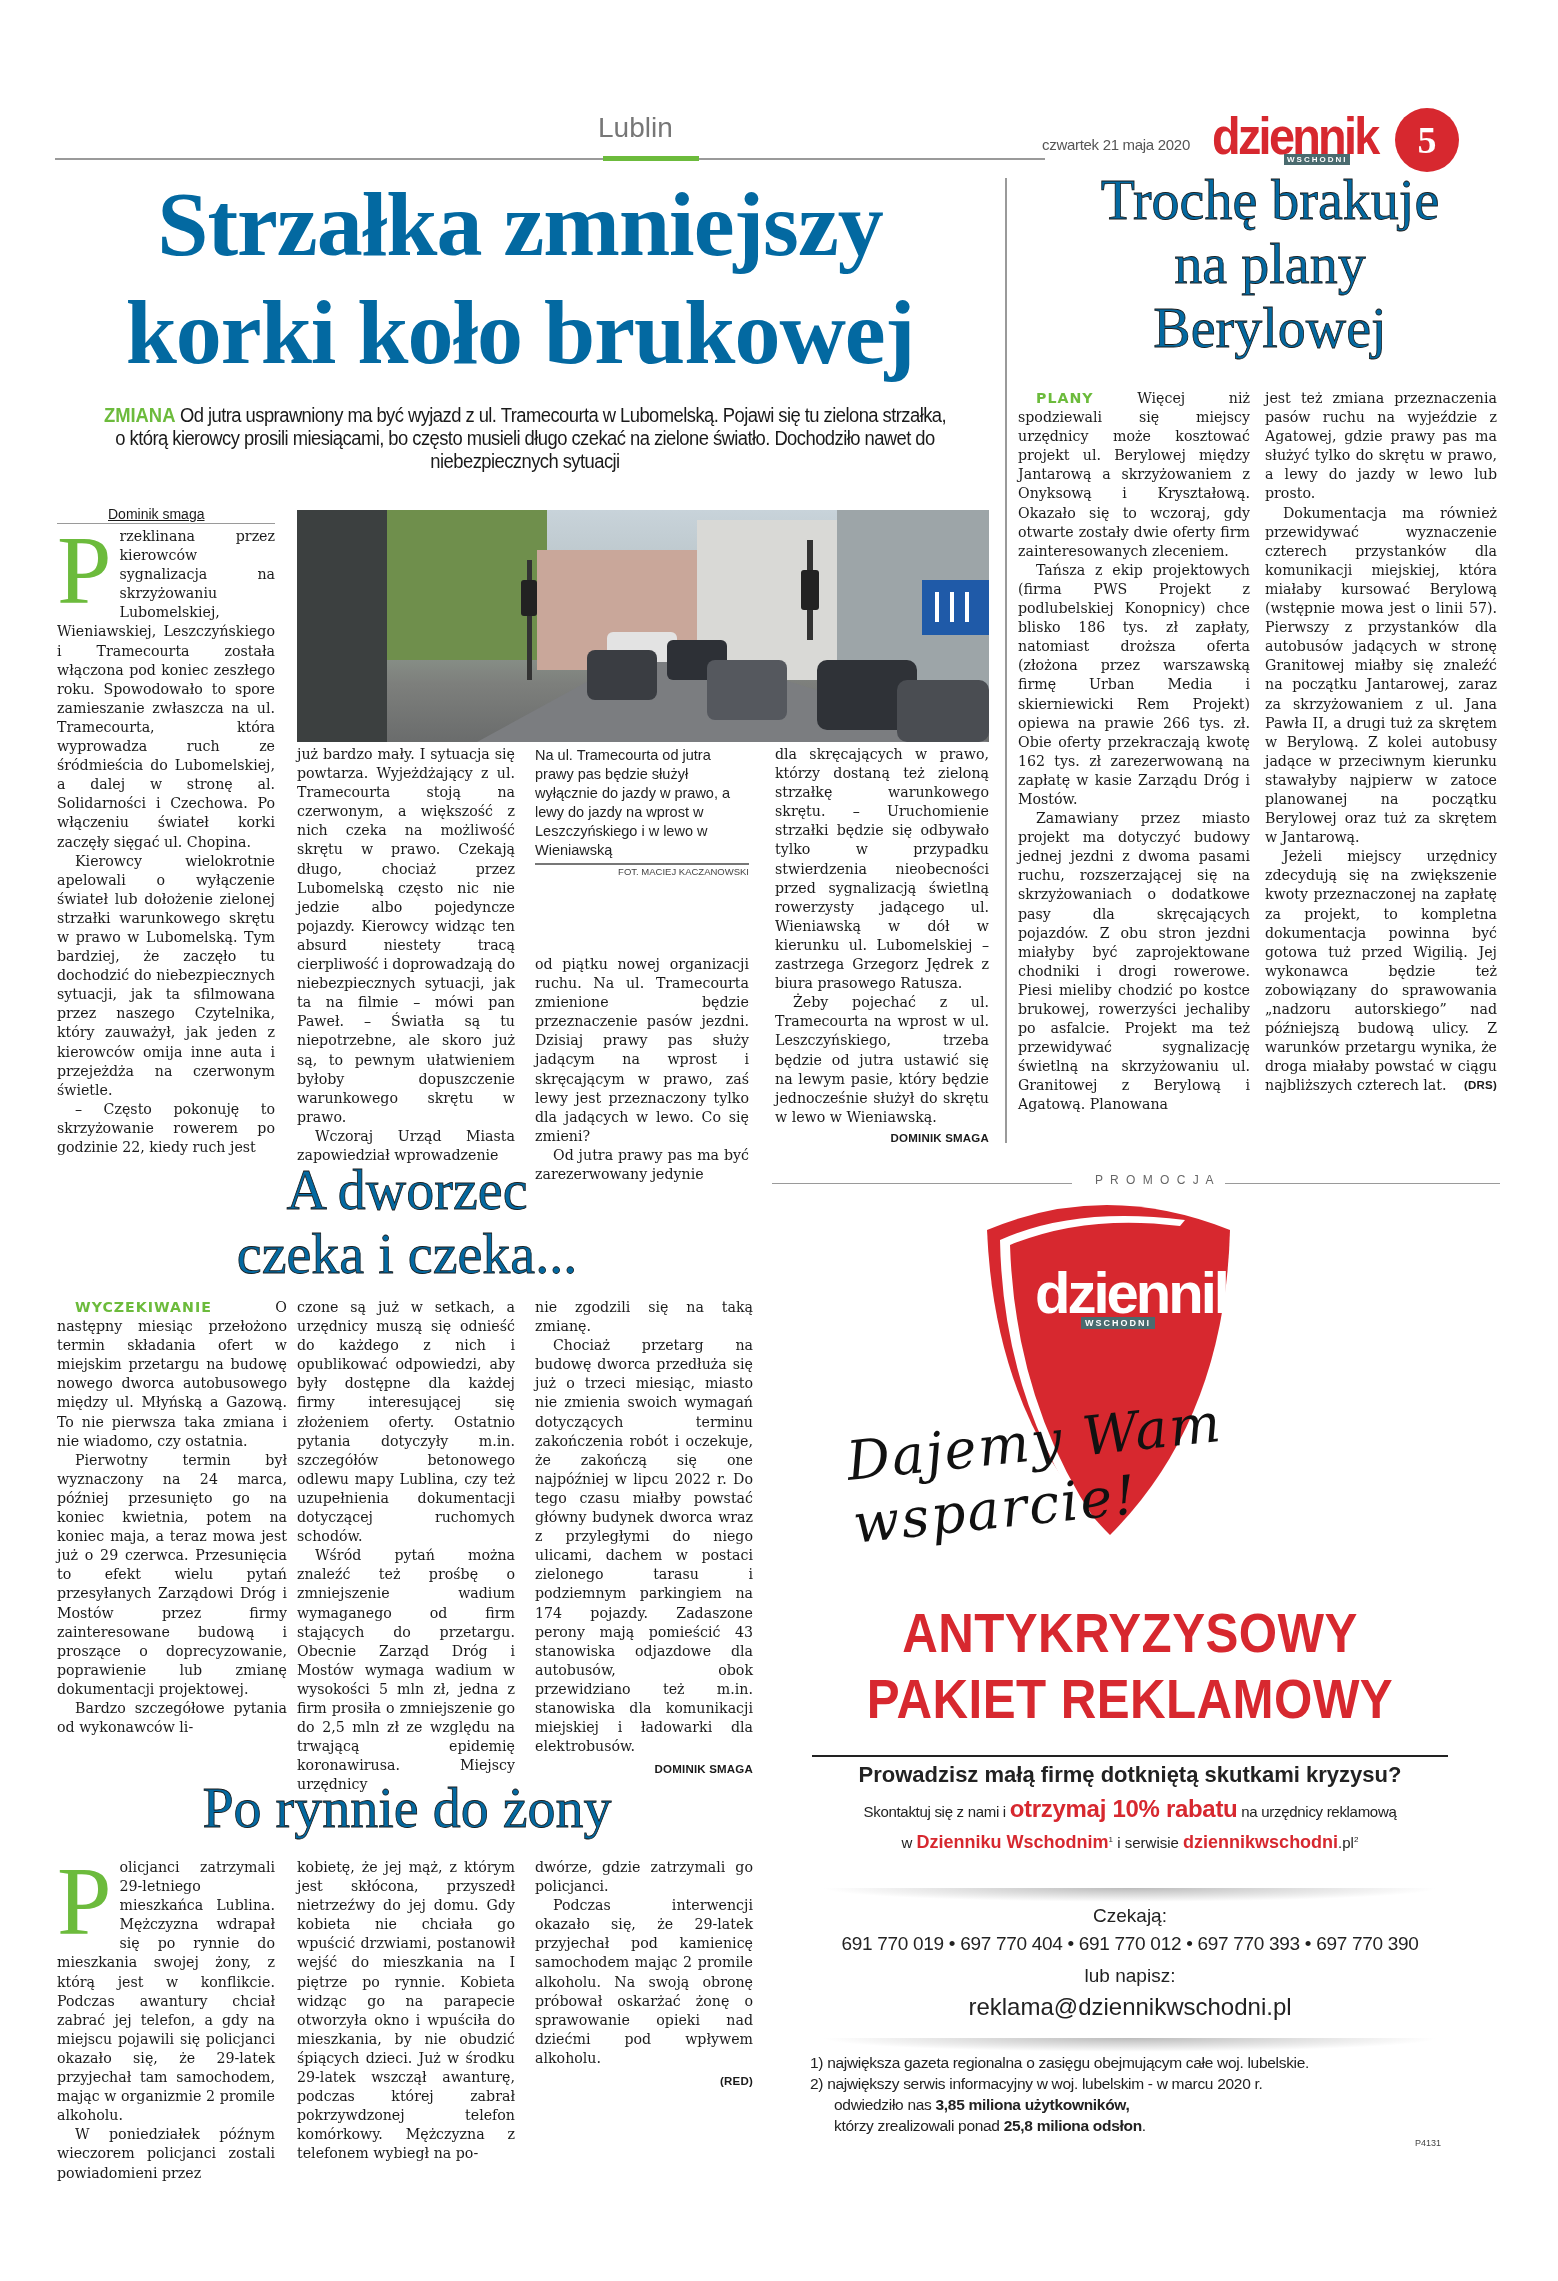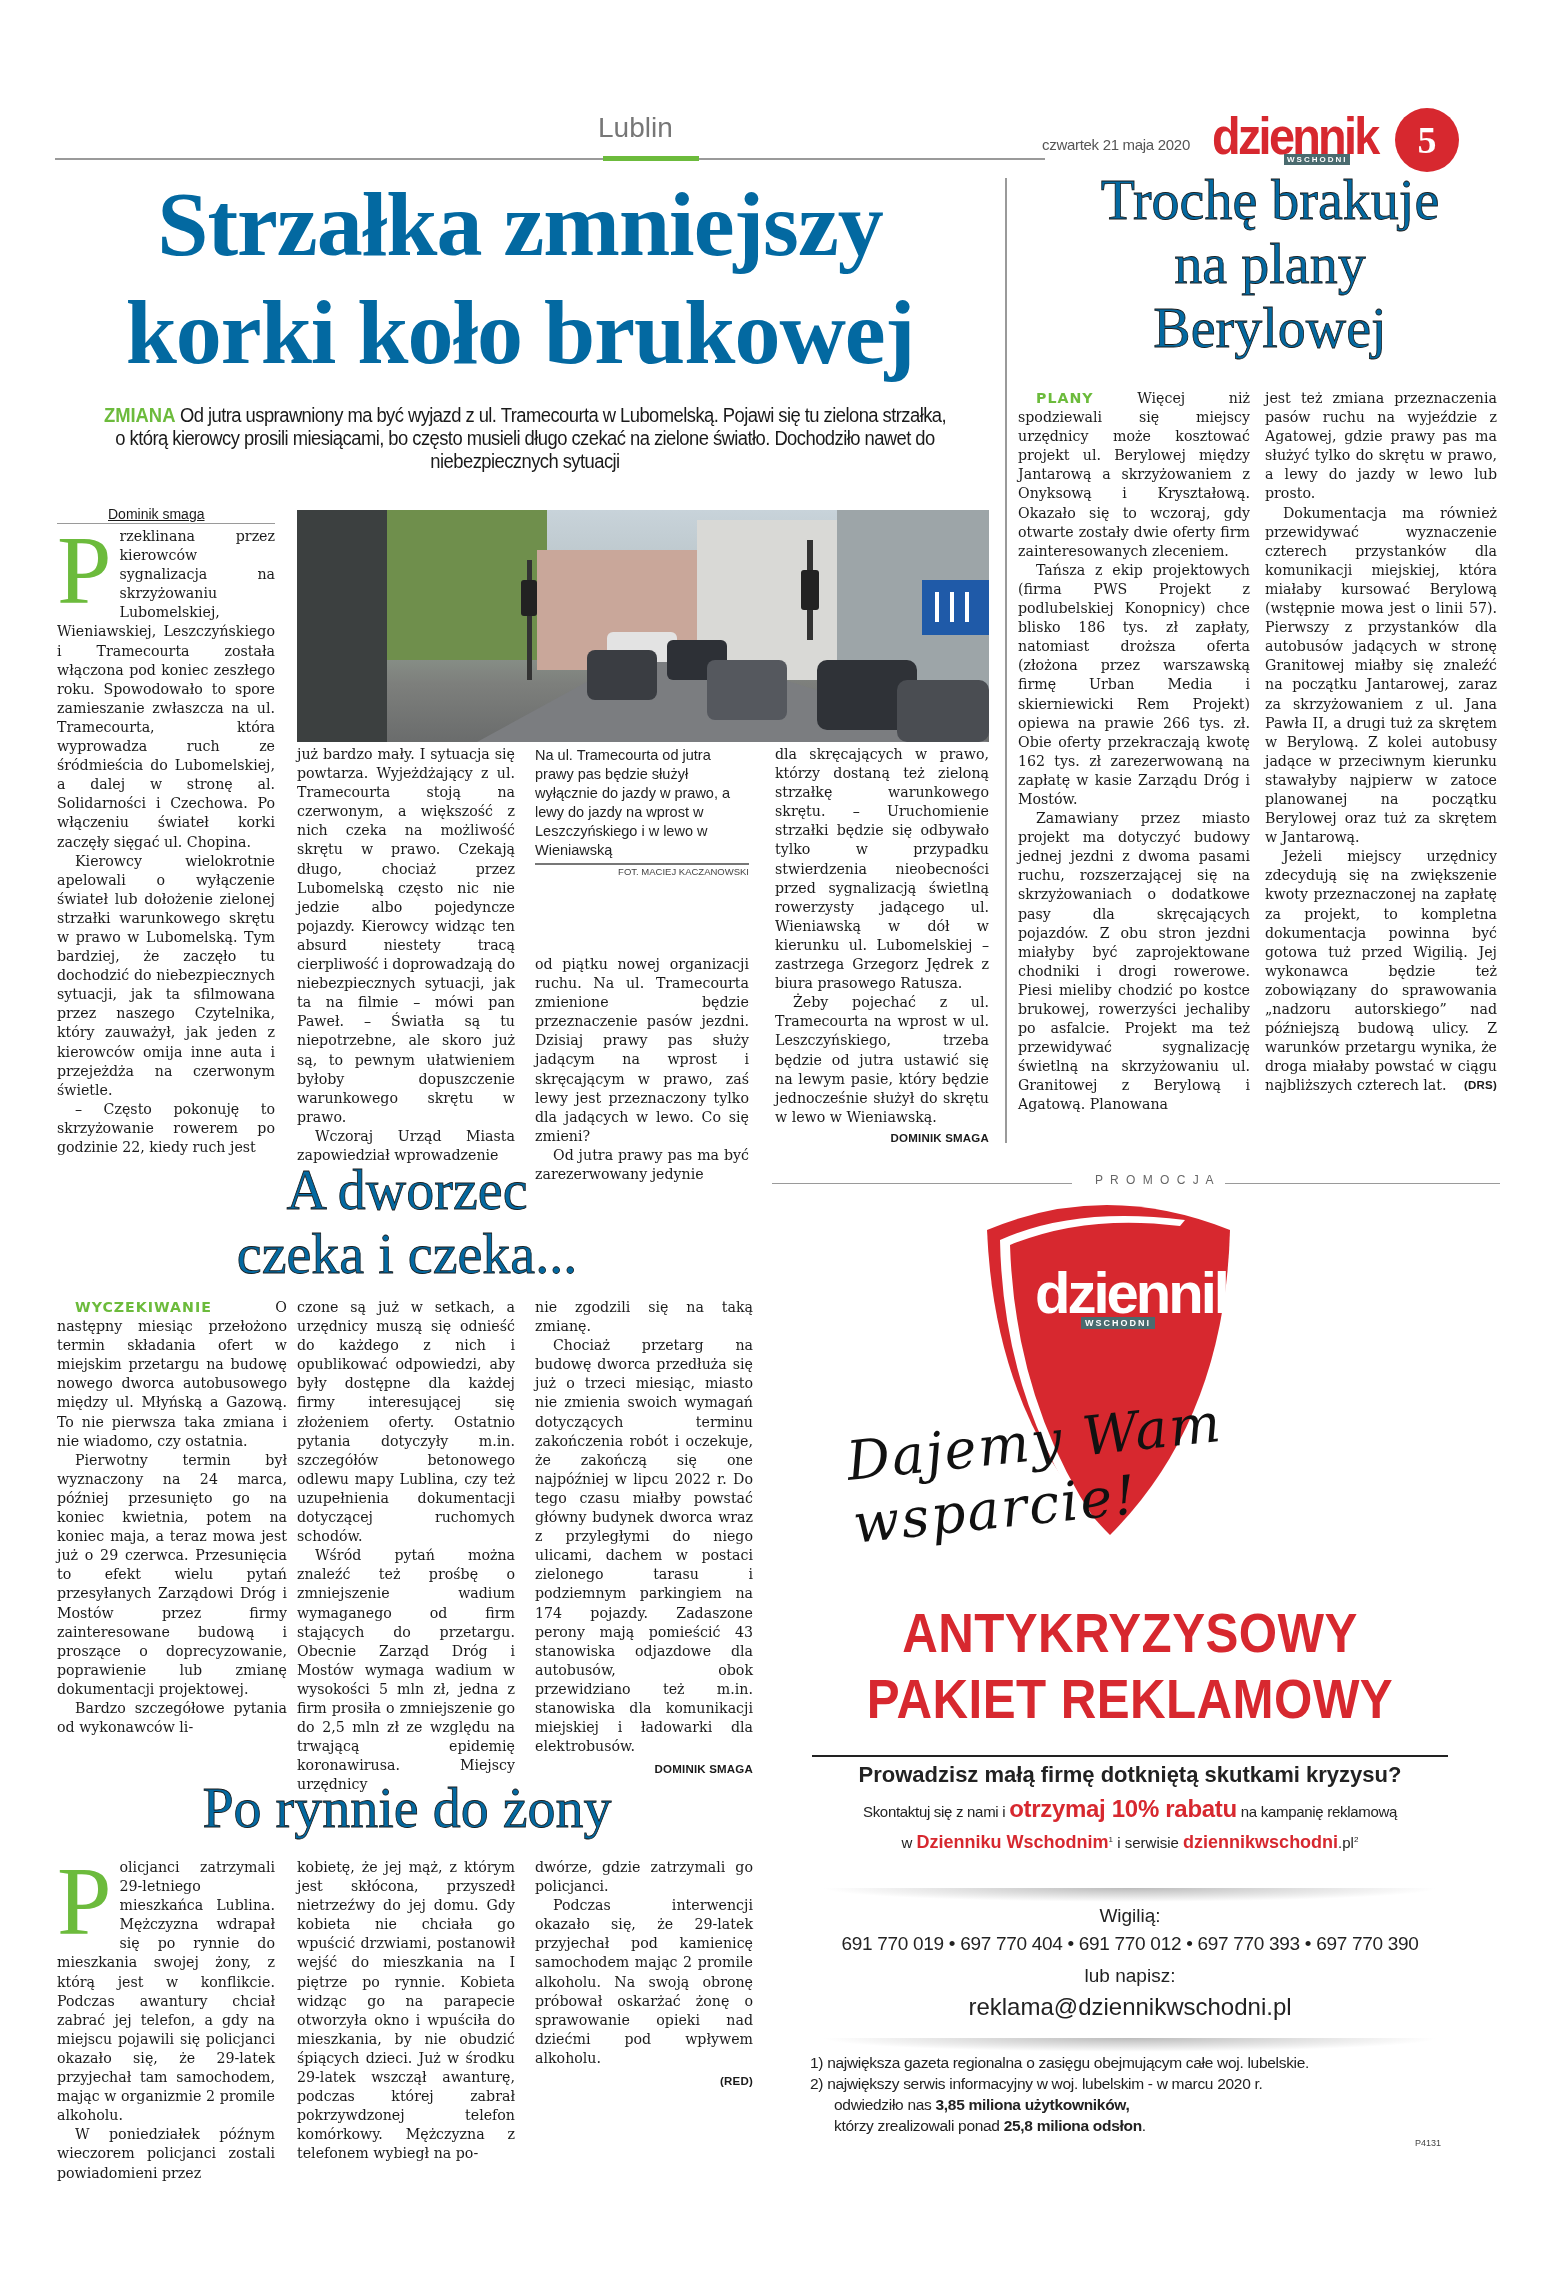--- a/index.html
+++ b/index.html
@@ -166,32 +166,32 @@
 <div class="abs sans" style="left:780px;top:1600px;width:700px;text-align:center;color:#d7282f;font-weight:bold;font-size:56px;line-height:66px;letter-spacing:0.5px;transform:scaleX(0.88);transform-origin:center;">
   <span>ANTYKRYZYSOWY</span><br>
   <span>PAKIET REKLAMOWY</span>
 </div>
 <div class="rule" style="left:812px;top:1755px;width:636px;height:1.5px;background:#222;"></div>
 
 <div class="abs sans" style="left:770px;top:1762px;width:720px;text-align:center;font-weight:bold;font-size:22px;color:#222;">Prowadzisz małą firmę dotkniętą skutkami kryzysu?</div>
 <div class="abs sans" style="left:770px;top:1795px;width:720px;text-align:center;font-size:15px;color:#222;letter-spacing:-0.3px;">
   <span>Skontaktuj się z nami i</span>
   <span style="color:#d7282f;font-weight:bold;font-size:24px;">otrzymaj 10% rabatu</span>
-  <span>na kampanię reklamową</span>
+  <span>na urzędnicy reklamową</span>
 </div>
 <div class="abs sans" style="left:770px;top:1832px;width:720px;text-align:center;font-size:15px;color:#222;">
   <span>w</span>
   <span style="color:#d7282f;font-weight:bold;font-size:18px;">Dzienniku Wschodnim</span><sup style="font-size:8px;">1</sup>
   <span>i serwisie</span>
   <span style="color:#d7282f;font-weight:bold;font-size:18px;">dziennikwschodni</span><span>.pl</span><sup style="font-size:8px;">2</sup>
 </div>
 
 <div class="abs" style="left:820px;top:1888px;width:620px;height:14px;background:radial-gradient(ellipse at center top,#bbb 0%,rgba(255,255,255,0) 70%);"></div>
 
-<div class="abs sans" style="left:770px;top:1905px;width:720px;text-align:center;font-size:19px;color:#222;">Wigilią:</div>
+<div class="abs sans" style="left:770px;top:1905px;width:720px;text-align:center;font-size:19px;color:#222;">Czekają:</div>
 <div class="abs sans" style="left:770px;top:1933px;width:720px;text-align:center;font-size:19px;color:#222;letter-spacing:-0.3px;">691 770 019 • 697 770 404 • 691 770 012 • 697 770 393 • 697 770 390</div>
 <div class="abs sans" style="left:770px;top:1965px;width:720px;text-align:center;font-size:19px;color:#222;">lub napisz:</div>
 <div class="abs sans" style="left:770px;top:1993px;width:720px;text-align:center;font-size:24px;color:#222;">reklama@dziennikwschodni.pl</div>
 
 <div class="abs" style="left:820px;top:2038px;width:620px;height:14px;background:radial-gradient(ellipse at center top,#bbb 0%,rgba(255,255,255,0) 70%);"></div>
 
 <div class="abs sans" style="left:810px;top:2052px;width:660px;font-size:15.5px;line-height:21px;color:#222;letter-spacing:-0.3px;">
   <div>1) największa gazeta regionalna o zasięgu obejmującym całe woj. lubelskie.</div>
   <div>2)  największy serwis informacyjny w woj. lubelskim - w marcu 2020 r.</div>
   <div style="padding-left:24px;"><span>odwiedziło nas</span> <b>3,85 miliona użytkowników,</b></div>

